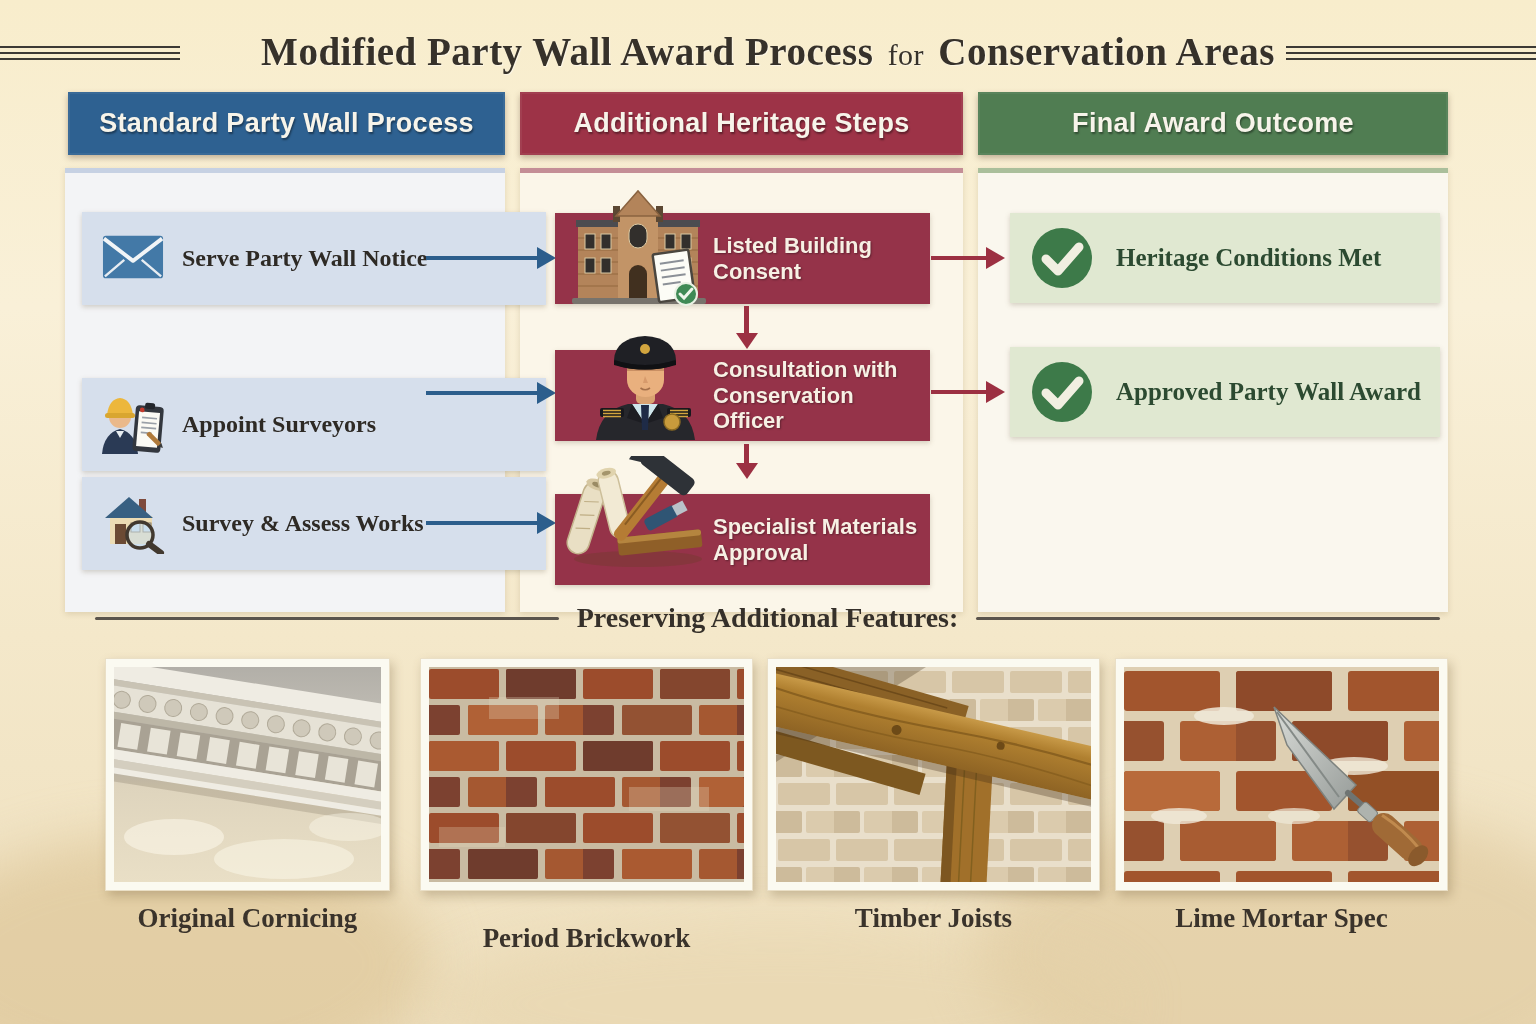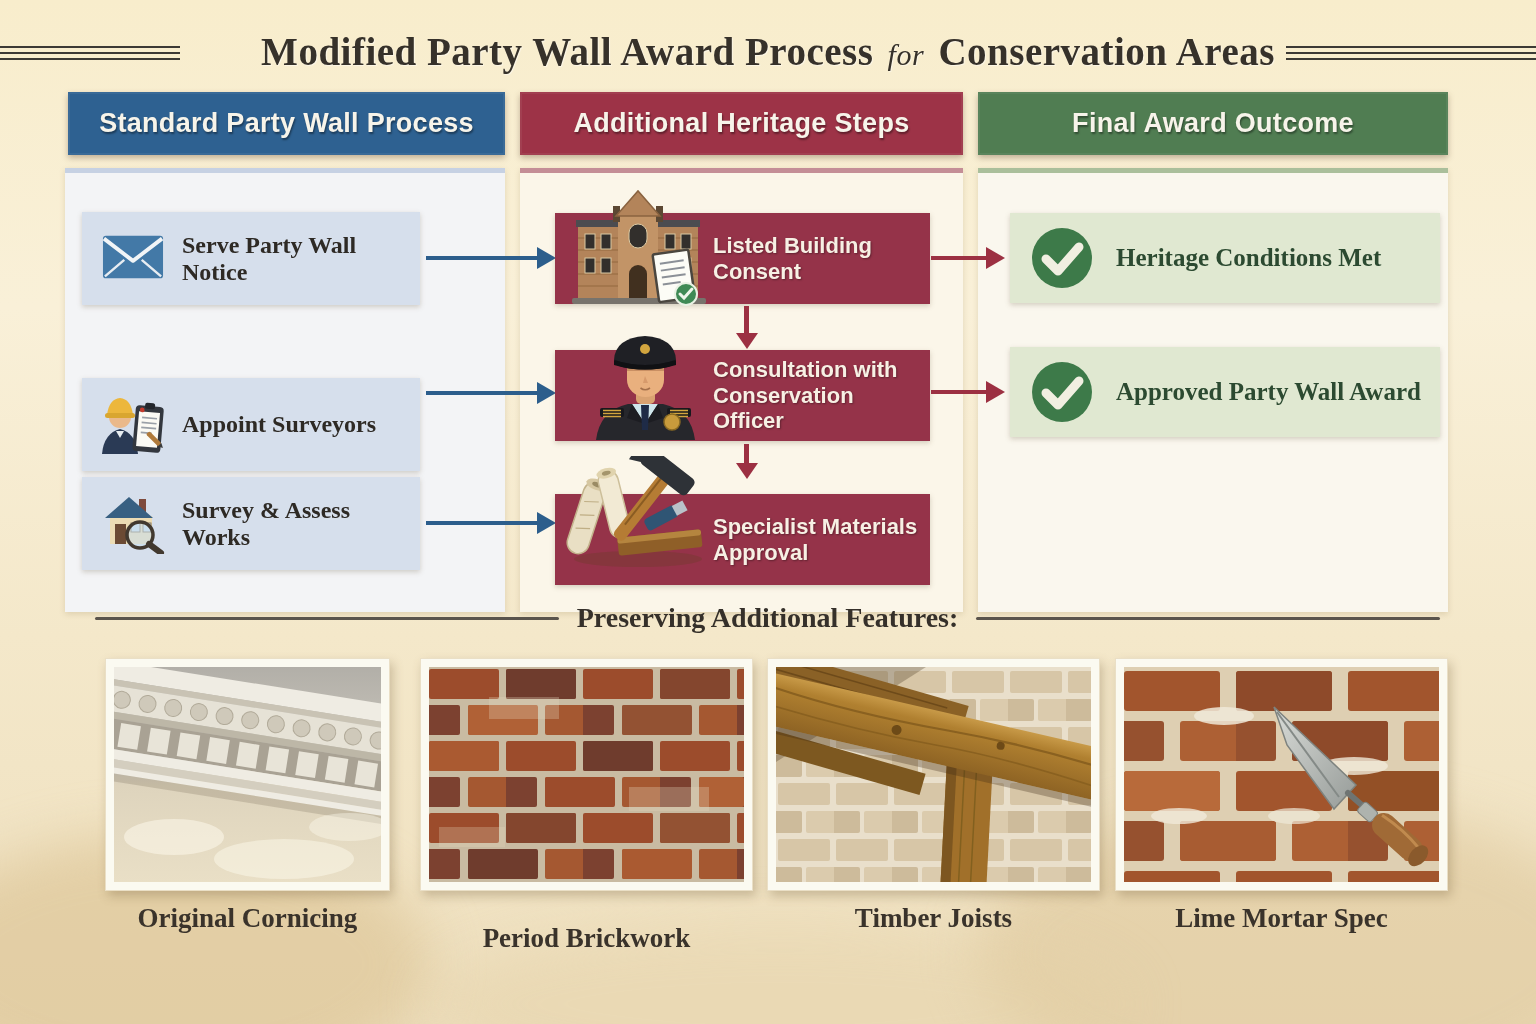--- a/index.html
+++ b/index.html
@@ -10,21 +10,21 @@
 
   
   .title-row{position:absolute;left:0;top:22px;width:100%;height:60px;}
   .title-rule{position:absolute;top:24px;height:14px;
     background:linear-gradient(#3c3a35 0 2px,transparent 2px 6px,#3c3a35 6px 8px,transparent 8px 12px,#3c3a35 12px 14px);}
   .rule-l{left:0;width:180px;}
   .rule-r{right:0;width:250px;}
   .main-title{position:absolute;left:0;top:0;width:100%;text-align:center;
     font-size:39px;font-weight:700;color:#36312a;letter-spacing:.5px;line-height:60px;
     text-shadow:1px 1px 1px rgba(255,255,255,.5);}
-  .main-title .conn{font-style:italic;font-weight:400;font-size:30px;padding:0 4px;}
+  .main-title .conn{font-weight:400;font-size:30px;padding:0 4px;}
 
   
   .hdr{position:absolute;top:92px;height:63px;display:flex;align-items:center;justify-content:center;
     color:#f7f4ea;font:700 27px "Liberation Sans",sans-serif;letter-spacing:.3px;
     text-shadow:1px 2px 2px rgba(0,0,0,.4);
     box-shadow:0 3px 6px rgba(90,60,40,.35),inset 0 0 0 2px rgba(255,255,255,.06);}
   .hdr-blue{left:68px;width:437px;background:#2e6191;}
   .hdr-maroon{left:520px;width:443px;background:#9d3347;}
   .hdr-green{left:978px;width:470px;background:#507d52;}
 
@@ -33,21 +33,21 @@
   .panel::before{content:"";position:absolute;top:0;left:0;right:0;height:5px;}
   .panel-std{left:65px;width:440px;background:#f3f4f6;}
   .panel-std::before{background:#c6d1e3;}
   .panel-her{left:520px;width:443px;background:#fbf6e9;}
   .panel-her::before{background:#c48e96;}
   .panel-out{left:978px;width:470px;background:#faf7ee;}
   .panel-out::before{background:#aabf9b;}
 
   
   .step{position:absolute;display:flex;align-items:center;box-shadow:0 2px 5px rgba(100,85,55,.25);}
-  .step-blue{left:82px;width:338px;height:93px;background:#d6dfec;}
+  .step-blue{left:82px;width:464px;height:93px;background:#d6dfec;}
   .step-blue .ic{position:absolute;left:20px;top:50%;transform:translateY(-50%);}
   .step-label{margin-left:100px;font:700 24px "Liberation Serif",serif;color:#2e2a25;}
 
   .mstep{left:555px;width:375px;height:91px;background:#953349;}
   .mlabel{margin-left:158px;width:216px;font:700 22px "Liberation Sans",sans-serif;color:#f7f0e4;
     line-height:1.18;text-shadow:1px 1px 2px rgba(0,0,0,.35);}
   .mic{position:absolute;pointer-events:none;}
 
   .gstep{left:1010px;width:430px;height:90px;background:#e0e8d1;}
   .gcheck{position:absolute;left:22px;top:50%;transform:translateY(-50%);width:60px;height:60px;

